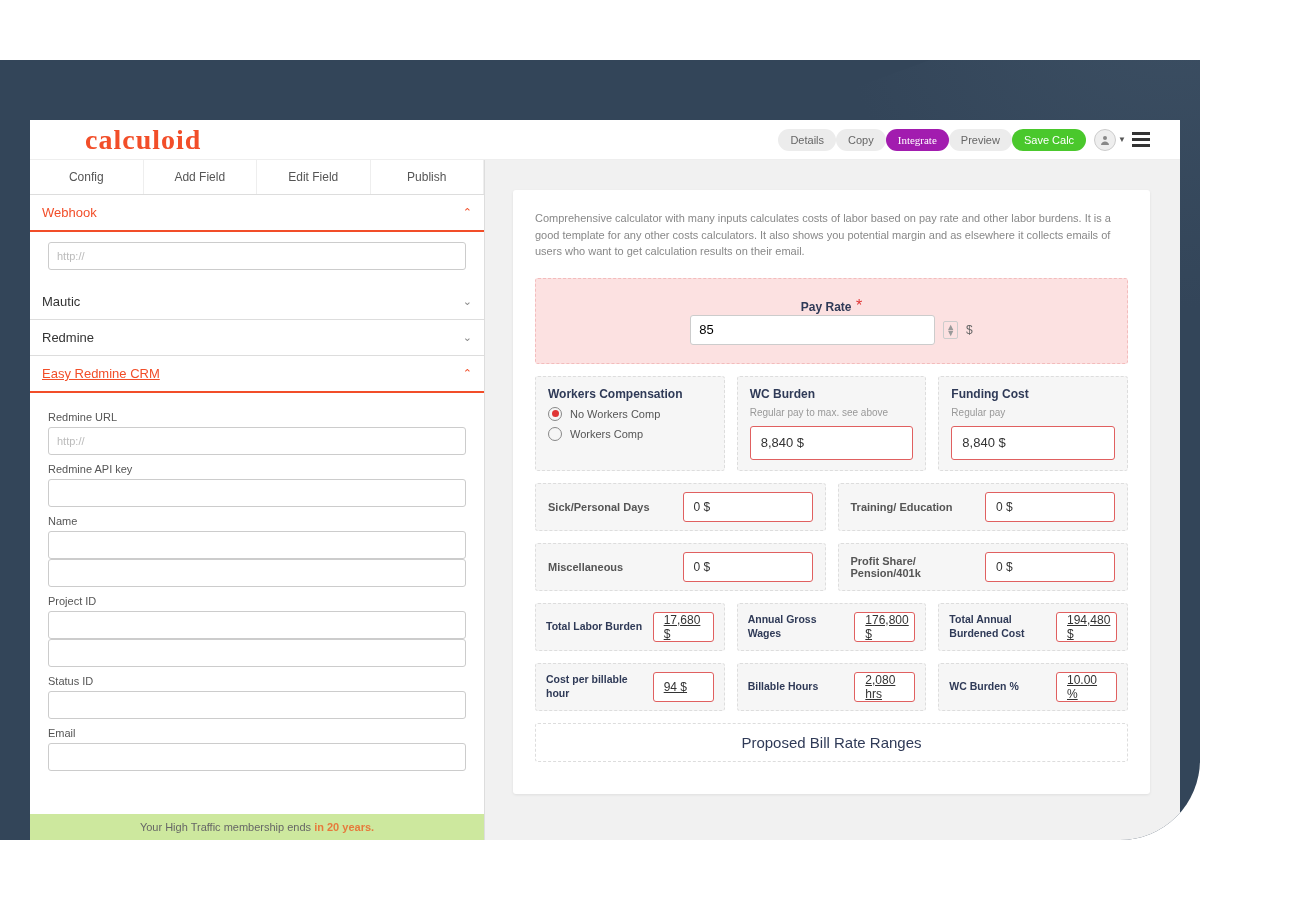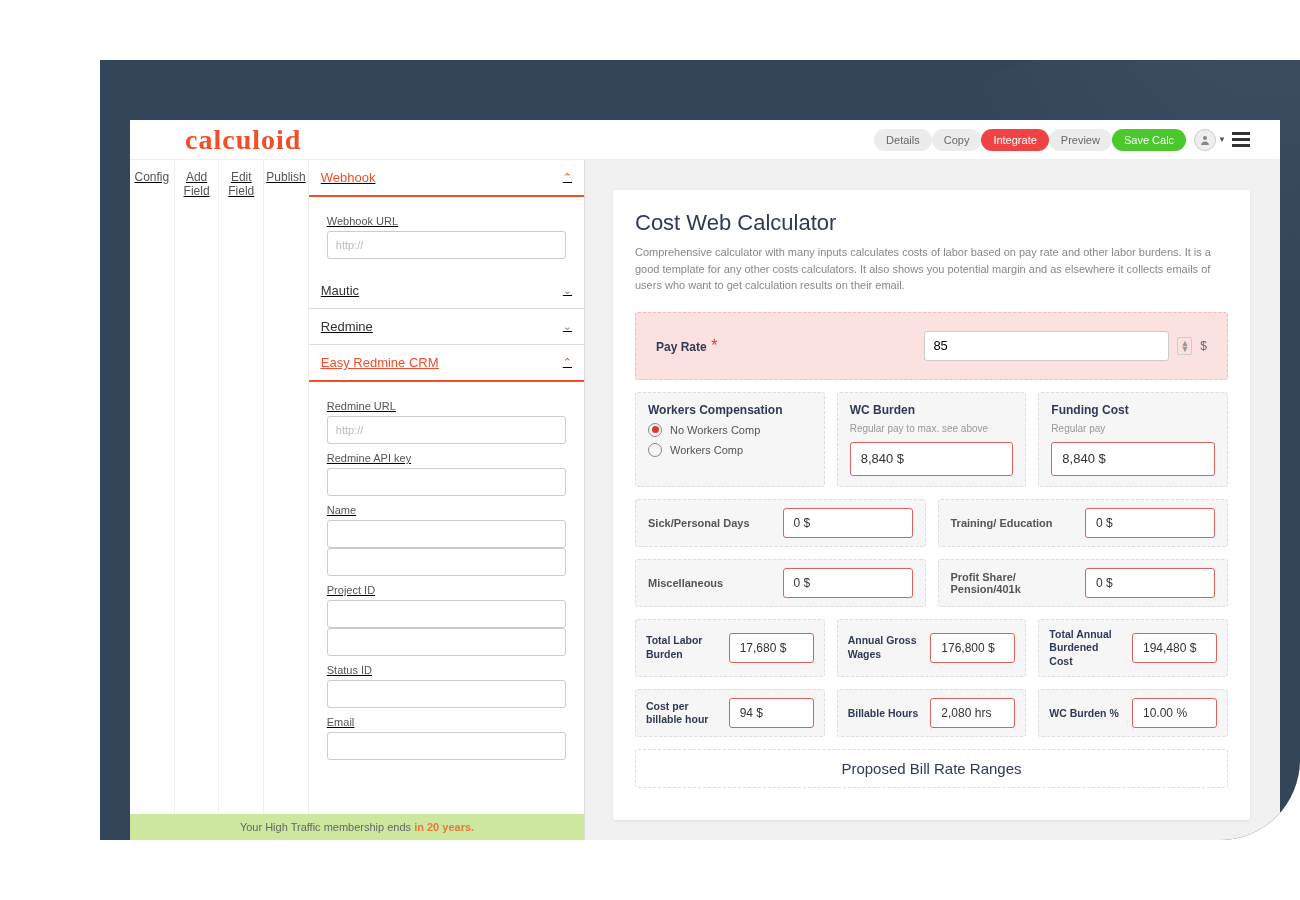--- a/index.html
+++ b/index.html
@@ -1,54 +1,54 @@
 <!DOCTYPE html>
 <html><head>
 <meta charset="utf-8">
 <style>
   * { box-sizing: border-box; margin: 0; padding: 0; font-family: Arial, Helvetica, sans-serif; }
   body { background: #fff; width: 1300px; height: 900px; overflow: hidden; }
-  .outer { width: 1300px; height: 900px; display: flex; align-items: center; justify-content: flex-end; padding-left: 34px; }
+  .outer { width: 1300px; height: 900px; display: flex; align-items: center; justify-content: flex-start; }
   .card { width: 1200px; height: 780px; background: #334559; border-radius: 0 0 80px 0; overflow: hidden; position: relative; }
   .card::before { content:""; position:absolute; top:-40px; right:-40px; width:340px; height:340px; background: radial-gradient(circle at top right, #3c4f63 0%, rgba(60,79,99,0) 70%); transform: rotate(-20deg); }
   .app { position:absolute; top:60px; left:30px; right:20px; bottom:0; background:#f1f1f1; display:flex; flex-direction:column; }
   .topbar { background:#fff; height:40px; display:flex; align-items:center; justify-content:space-between; padding:0 30px 0 55px; border-bottom:1px solid #eee; }
   .logo { font-family: "Brush Script MT", cursive; font-size:28px; color:#f24e29; font-weight:bold; letter-spacing:1px; }
   .top-actions { display:flex; align-items:center; gap:0; }
   .pill { font-size:11px; padding:5px 12px; border-radius:14px; background:#ececec; color:#666; cursor:pointer; }
-  .pill-dark { background:#ef4444; color:#fff; }
+  .pill-dark { background:#a21caf; color:#fff;font-family:Liberation Serif, serif; }
   .pill-green { background:#4ac82c; color:#fff; }
   .user-ico { width:22px; height:22px; border-radius:50%; background:#eee; border:1px solid #ccc; display:flex; align-items:center; justify-content:center; }
   .caret-sm{ font-size:8px; color:#555; margin-left:2px;}
   .hamb { display:flex; flex-direction:column; gap:3px; margin-left:6px; cursor:pointer;}
   .hamb span{ display:block; width:18px; height:3px; background:#333; }
 
   .body { flex:1; display:flex; overflow:hidden; }
-  .left { width:455px; background:#fff; display:flex; border-right:1px solid #ddd; position:relative;text-decoration:underline;}
+  .left { width:455px; background:#fff; display:flex; flex-direction:column; border-right:1px solid #ddd; position:relative;}
   .tabs { display:flex; border-bottom:1px solid #ddd; }
   .tabs .tab { flex:1; text-align:center; padding:10px 0; font-size:12px; color:#555; border-right:1px solid #eee; cursor:pointer; }
   .left-scroll { flex:1; overflow-y:auto; padding:0; position:relative; }
   .acc-head { display:flex; justify-content:space-between; align-items:center; padding:10px 12px; font-size:13px; color:#333; border-bottom:1px solid #ddd; cursor:pointer;}
   .acc-head.open { color:#f24e29; border-bottom:2px solid #f24e29; }
   .chev { font-size:11px; color:#888;}
   .acc-head.open .chev{ color:#f24e29;}
   .acc-body { padding:10px 18px 14px; }
   .fld-label { font-size:11px; color:#555; margin:8px 0 4px; }
   .txt-inp { width:100%; height:28px; border:1px solid #ccc; border-radius:3px; padding:0 8px; font-size:11px; background:#fff; }
   .txt-inp::placeholder{color:#bbb;}
   .notice { position:absolute; bottom:0; left:0; right:0; background:#cde89e; color:#666; font-size:11px; text-align:center; padding:7px 0; }
   .notice b{ color:#e67a3c; font-weight:bold;}
 
   .right-wrap { flex:1; overflow:hidden; padding:0 8px 0 0;}
   .right-scroll { height:100%; overflow-y:auto; padding:30px 22px 10px 28px; }
   .panel { background:#fff; border-radius:3px; box-shadow:0 1px 3px rgba(0,0,0,0.08); padding:20px 22px; }
   .title { font-size:22px; color:#2f3a57; margin-bottom:8px;}
   .desc { font-size:11px; color:#888; line-height:1.5; margin-bottom:18px; }
 
-  .payrate { background:#fce1e1; border:1px dashed #f3bcbc; border-radius:3px; padding:18px 20px; display:flex; align-items:center; justify-content:space-between; margin-bottom:12px;}
+  .payrate { background:#fce1e1; border:1px dashed #f3bcbc; border-radius:3px; padding:18px 20px; display:flex; align-items:center; justify-content:space-between; margin-bottom:12px;flex-direction:column;}
   .payrate-lbl { font-size:12px; color:#2f3a57; font-weight:bold;}
   .req{ color:#e03535;}
   .payrate-in-wrap{ display:flex; align-items:center; gap:8px;}
   .big-in{ width:245px; height:30px; border:1px solid #ccc; border-radius:3px; padding:0 8px; font-size:13px; background:#fff;}
   .unit{ font-size:12px; color:#666;}
   .spin{ font-size:9px; color:#999; display:flex; flex-direction:column; line-height:6px; border:1px solid #ccc; border-radius:2px; padding:2px 2px;}
 
   .row3 { display:flex; gap:12px; margin-bottom:12px;}
   .box { flex:1; background:#f6f6f6; border:1px dashed #ddd; border-radius:3px; padding:10px 12px;}
   .box-lbl{ font-size:12px; font-weight:bold; color:#2f3a57; margin-bottom:6px;}
@@ -61,21 +61,21 @@
   .row2 { display:flex; gap:12px; margin-bottom:12px;}
   .half { flex:1; background:#f6f6f6; border:1px dashed #ddd; border-radius:3px; padding:8px 12px; display:flex; align-items:center; gap:12px;}
   .half .lbl{ flex:1; font-size:11px; color:#555; font-weight:600;}
   .half .out-box{ width:130px; height:30px; font-size:12px;}
 
   .section-head{ text-align:center; font-size:15px; color:#2f3a57; border:1px dashed #ddd; border-radius:3px; padding:10px; margin-bottom:12px; background:#fff;}
 
   .grid3 { display:flex; gap:12px; margin-bottom:12px;}
   .g3 { flex:1; background:#f6f6f6; border:1px dashed #ddd; border-radius:3px; padding:8px 10px; display:flex; align-items:center; gap:8px;}
   .g3 .lbl{ flex:1; font-size:10.5px; color:#2f3a57; font-weight:bold; line-height:1.3;}
-  .g3 .out-box{ width:85px; height:30px; font-size:12px;}
+  .g3 .out-box{ width:61px; height:30px; font-size:12px;text-decoration:underline;}
 
   ::-webkit-scrollbar{ width:10px; }
   ::-webkit-scrollbar-track{ background:#eee;}
   ::-webkit-scrollbar-thumb{ background:#bbb; border-radius:5px;}
   ::-webkit-scrollbar-button{ background:#ddd; height:12px;}
 </style>
 </head>
 <body>
 
 <div class="outer">
@@ -115,21 +115,20 @@
         <div class="tab">Edit Field</div>
         <div class="tab">Publish</div>
       </div>
       <div class="left-scroll">
 
         <div class="acc-head open">
           <span>Webhook</span>
           <span class="chev">⌃</span>
         </div>
         <div class="acc-body">
-          <div class="fld-label">Webhook URL</div>
           <input class="txt-inp" placeholder="http://" style="">
         </div>
 
         <div class="acc-head">
           <span>Mautic</span>
           <span class="chev">⌄</span>
         </div>
         <div class="acc-head">
           <span>Redmine</span>
           <span class="chev">⌄</span>
@@ -156,21 +155,20 @@
         </div>
       </div>
       <div class="notice">
         <span>Your High Traffic membership ends </span><b>in 20 years.</b>
       </div>
     </div>
 
     <div class="right-wrap">
      <div class="right-scroll">
       <div class="panel">
-        <div class="title">Cost Web Calculator</div>
         <div class="desc">Comprehensive calculator with many inputs calculates costs of labor based on pay rate and other labor burdens. It is a good template for any other costs calculators. It also shows you potential margin and as elsewhere it collects emails of users who want to get calculation results on their email.</div>
 
         <div class="payrate">
           <div><span class="payrate-lbl">Pay Rate</span> <span class="req">*</span></div>
           <div class="payrate-in-wrap">
             <input class="big-in" value="85" style="">
             <div class="spin">
                       <span>▲</span>
                       <span>▼</span>
                     </div>

